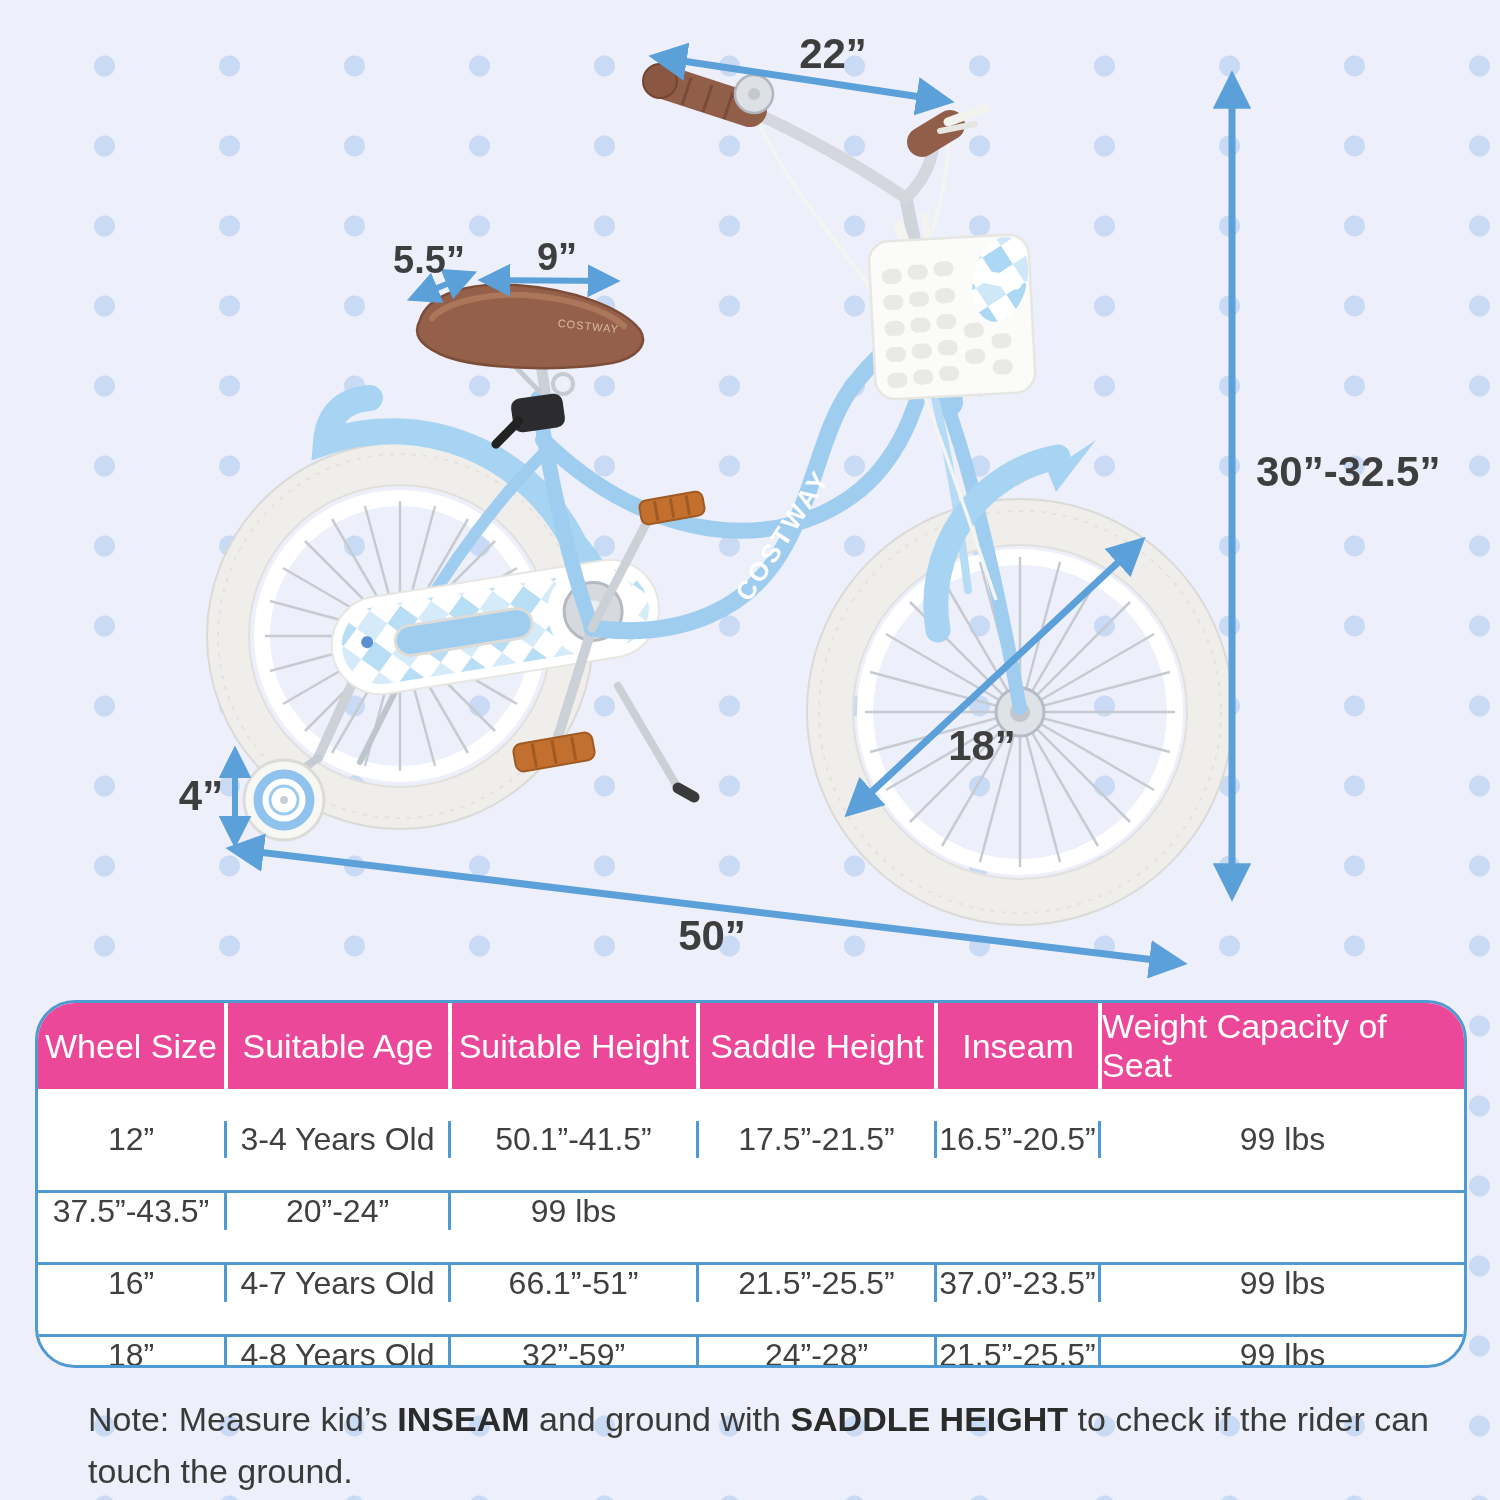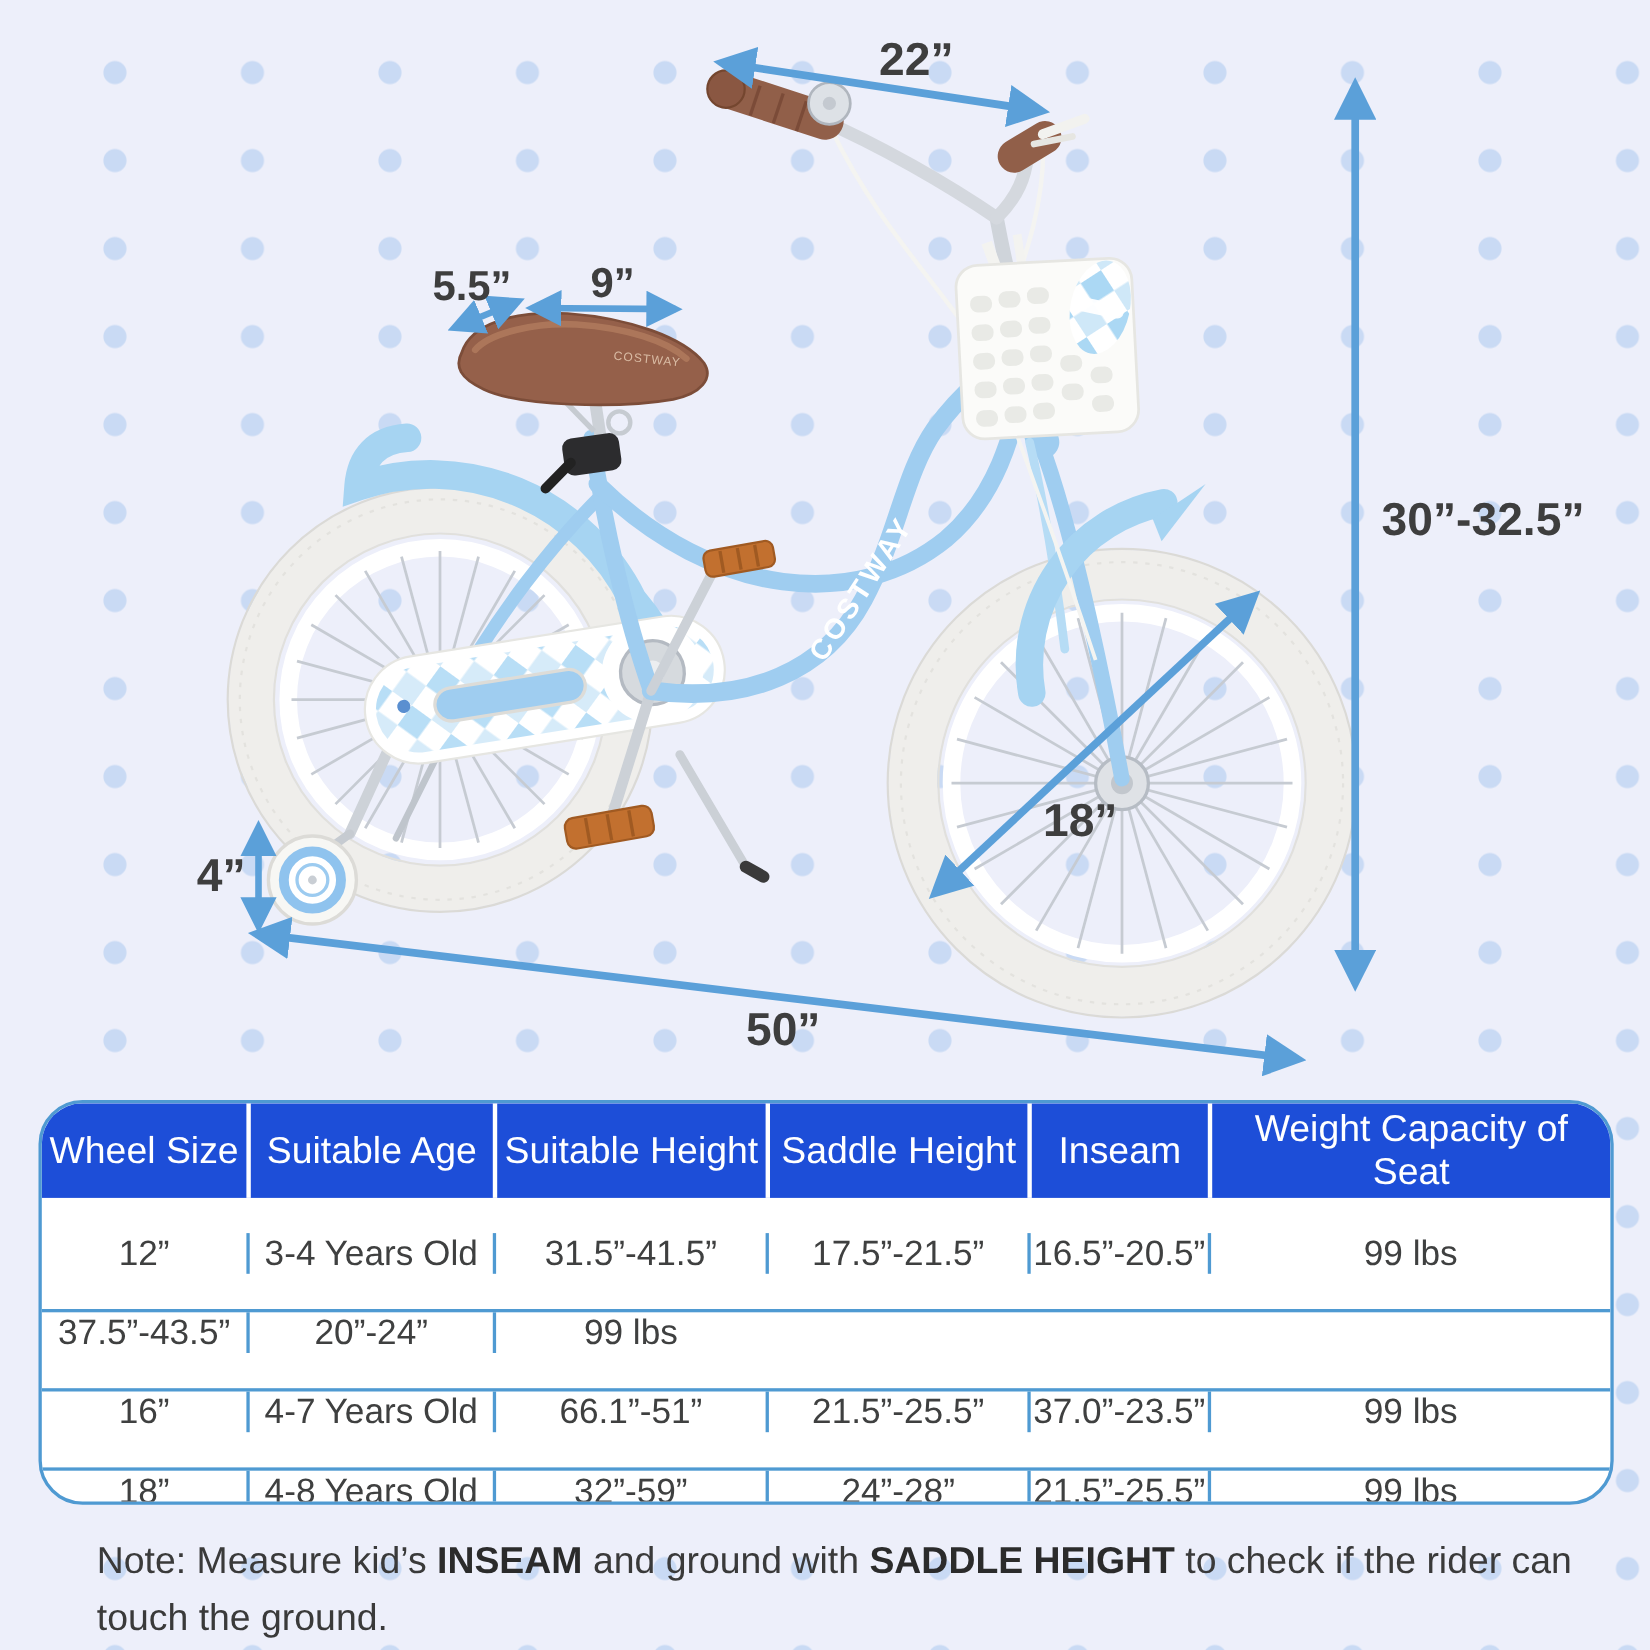--- a/index.html
+++ b/index.html
@@ -12,21 +12,21 @@
   }
   .bike-svg{position:absolute;left:0;top:0;}
   .dim-label{fill:#3e3e3e;font-size:42px;font-weight:bold;letter-spacing:0px;}
   .dim-label-sm{fill:#3e3e3e;font-size:38px;font-weight:bold;}
   
   .size-table{
     position:absolute;left:35px;top:1000px;width:1432px;height:368px;
     background:#ffffff;border:3px solid #4f9ad2;border-radius:40px;
     overflow:hidden;display:flex;flex-direction:column;box-sizing:border-box;
   }
-  .thead{display:grid;grid-template-columns:186px 224px 248px 238px 164px 1fr;height:86px;background:#1d4ed8;flex:none;text-align:center;}
+  .thead{display:grid;grid-template-columns:186px 224px 248px 238px 164px 1fr;height:86px;background:#ec4899;flex:none;}
   .thead .th{display:flex;align-items:center;justify-content:center;color:#fff;font-size:34px;}
   .thead .th + .th{border-left:4px solid #ffffff;}
   .trow{display:grid;grid-template-columns:186px 224px 248px 238px 164px 1fr;flex:1;margin-top:32px;}
   .trow + .trow{border-top:3px solid #4f9ad2;}
   .trow .td{display:flex;align-items:center;justify-content:center;color:#3f4040;font-size:32px;}
   .trow .td + .td{border-left:3px solid #4f9ad2;}
   
   .note{
     position:absolute;left:88px;top:1394px;width:1350px;
     font-size:34px;line-height:1.52;color:#3a3a3a;
@@ -273,21 +273,21 @@
       <div class="th">Wheel Size</div>
       <div class="th">Suitable Age</div>
       <div class="th">Suitable Height</div>
       <div class="th">Saddle Height</div>
       <div class="th">Inseam</div>
       <div class="th">Weight Capacity of Seat</div>
     </div>
     <div class="trow">
       <div class="td">12”</div>
       <div class="td">3-4 Years Old</div>
-      <div class="td">31.5”-41.5”</div>
+      <div class="td">50.1”-41.5”</div>
       <div class="td">17.5”-21.5”</div>
       <div class="td">16.5”-20.5”</div>
       <div class="td">99 lbs</div>
     </div>
     <div class="trow">
       <div class="td">37.5”-43.5”</div>
       <div class="td">20”-24”</div>
       <div class="td">99 lbs</div>
     </div>
     <div class="trow">

